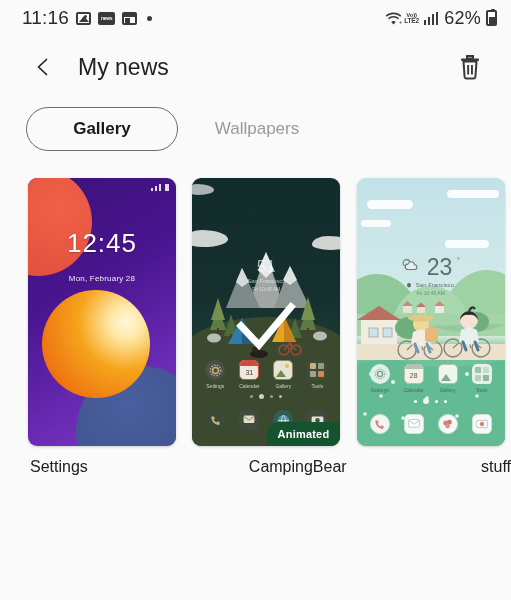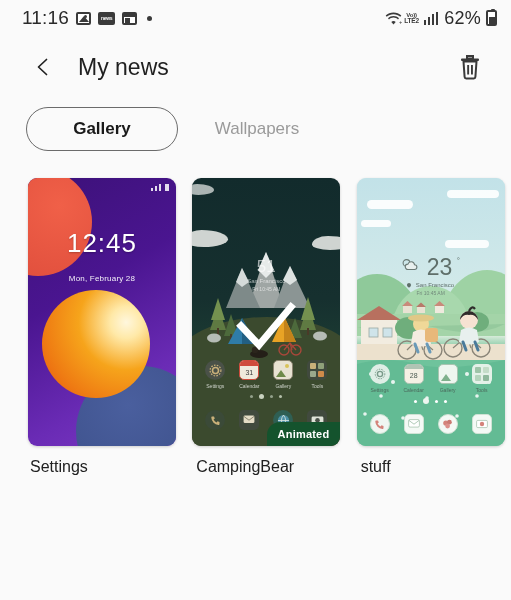--- a/index.html
+++ b/index.html
@@ -58,21 +58,21 @@
 
   
   .grid { display:flex; padding: 18px 0 0 28px; gap: 10px; background:#fafafa; }
   .cell { width: 174px; }
   .card {
     position: relative; width: 148px; height: 268px;
     border-radius: 9px; overflow: hidden; cursor: pointer;
     box-shadow: 0 1px 3px rgba(0,0,0,.18);
   }
   .cardlabel { font-size: 16px; color: #202020; margin-top: 12px; padding-left: 2px; }
-  .cell.c2 .cardlabel, .cell.c3 .cardlabel { padding-left: 4px; }
+  .cell.c2 .cardlabel, .cell.c3 .cardlabel { padding-left: 4px; text-align: right; }
 
   
   .c1bg { position:absolute; inset:0; background: linear-gradient(150deg,#3c1178 0%,#4a1590 40%,#6a2bb5 75%,#7d3ac4 100%); }
   .c1-red { position:absolute; left:-44px; top:-10px; width:108px; height:108px; border-radius:50%;
             background: radial-gradient(circle at 70% 35%, #f06048, #dd4b3a); }
   .c1-blue { position:absolute; right:-30px; bottom:-50px; width:130px; height:130px; border-radius:50%;
              background: radial-gradient(circle at 40% 30%, #4a5f9e, #3a4d86); }
   .c1-sun { position:absolute; left:14px; top:112px; width:108px; height:108px; border-radius:50%;
             background: radial-gradient(circle at 78% 30%, #fff7dd 0%, #ffe9a8 14%, #f6a41b 42%, #ef7d13 72%, #e8540f 100%); }
   .c1-clock { position:absolute; top:52px; left:0; right:0; text-align:center; color:#fff; }

